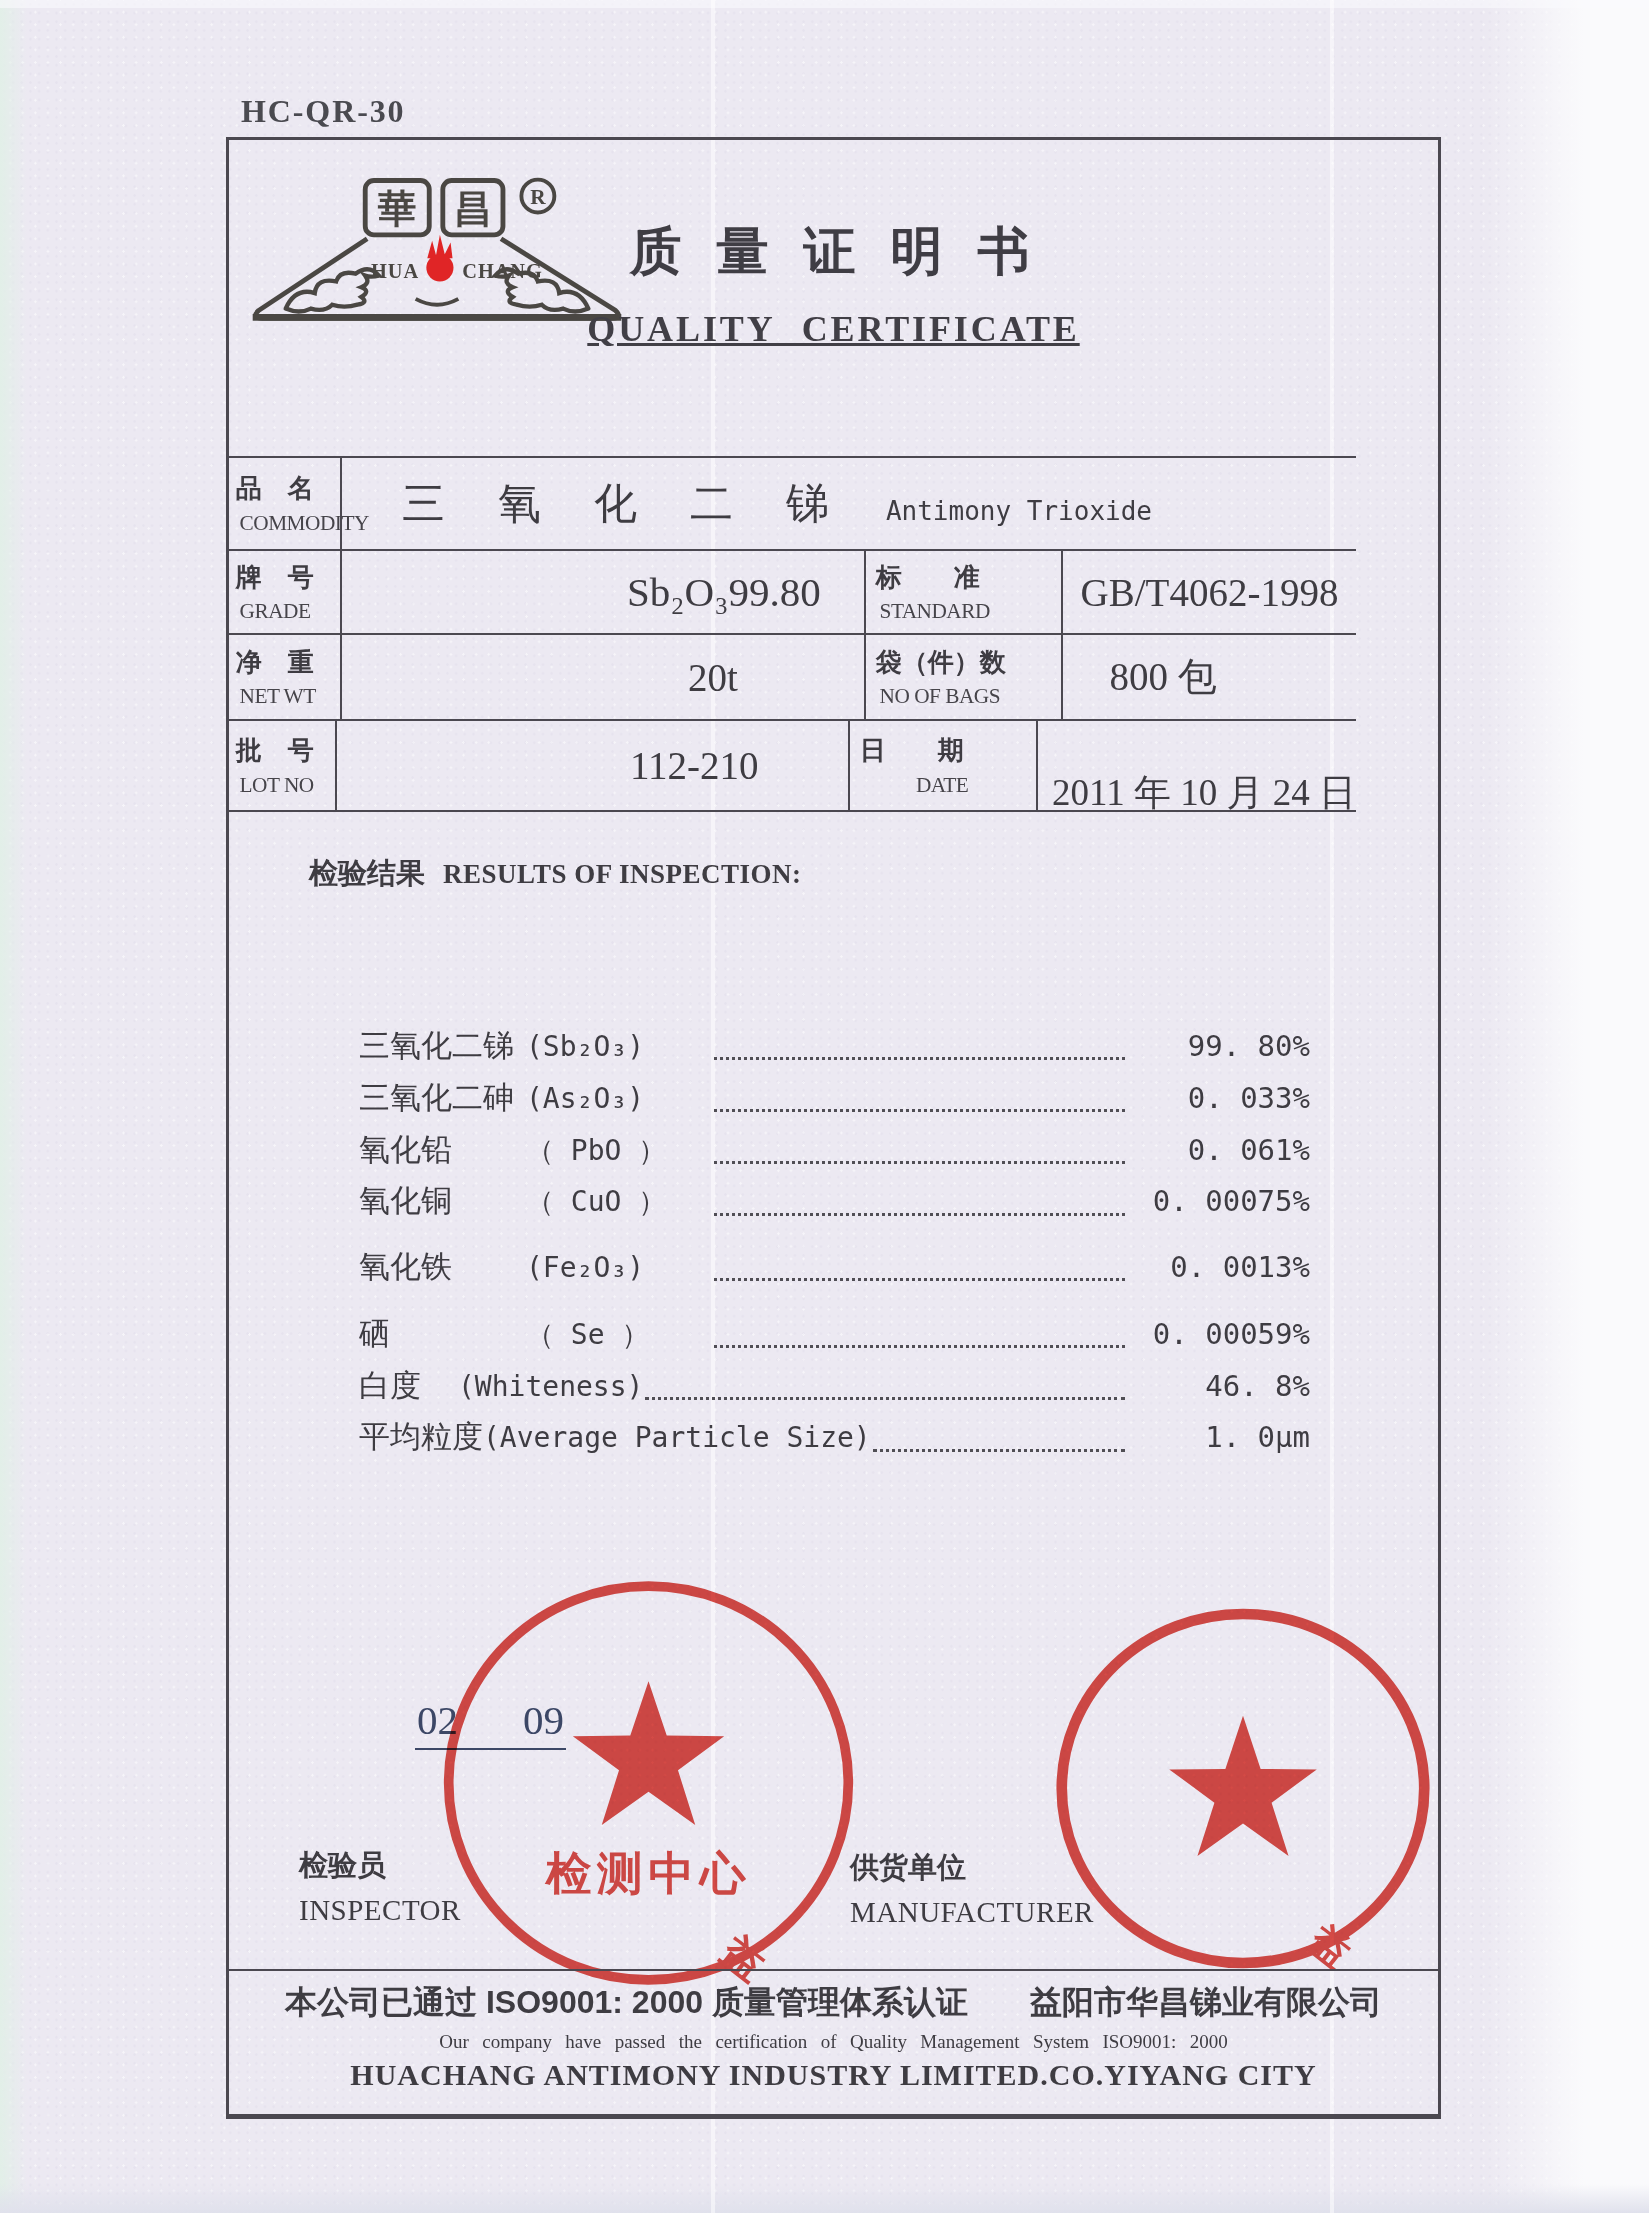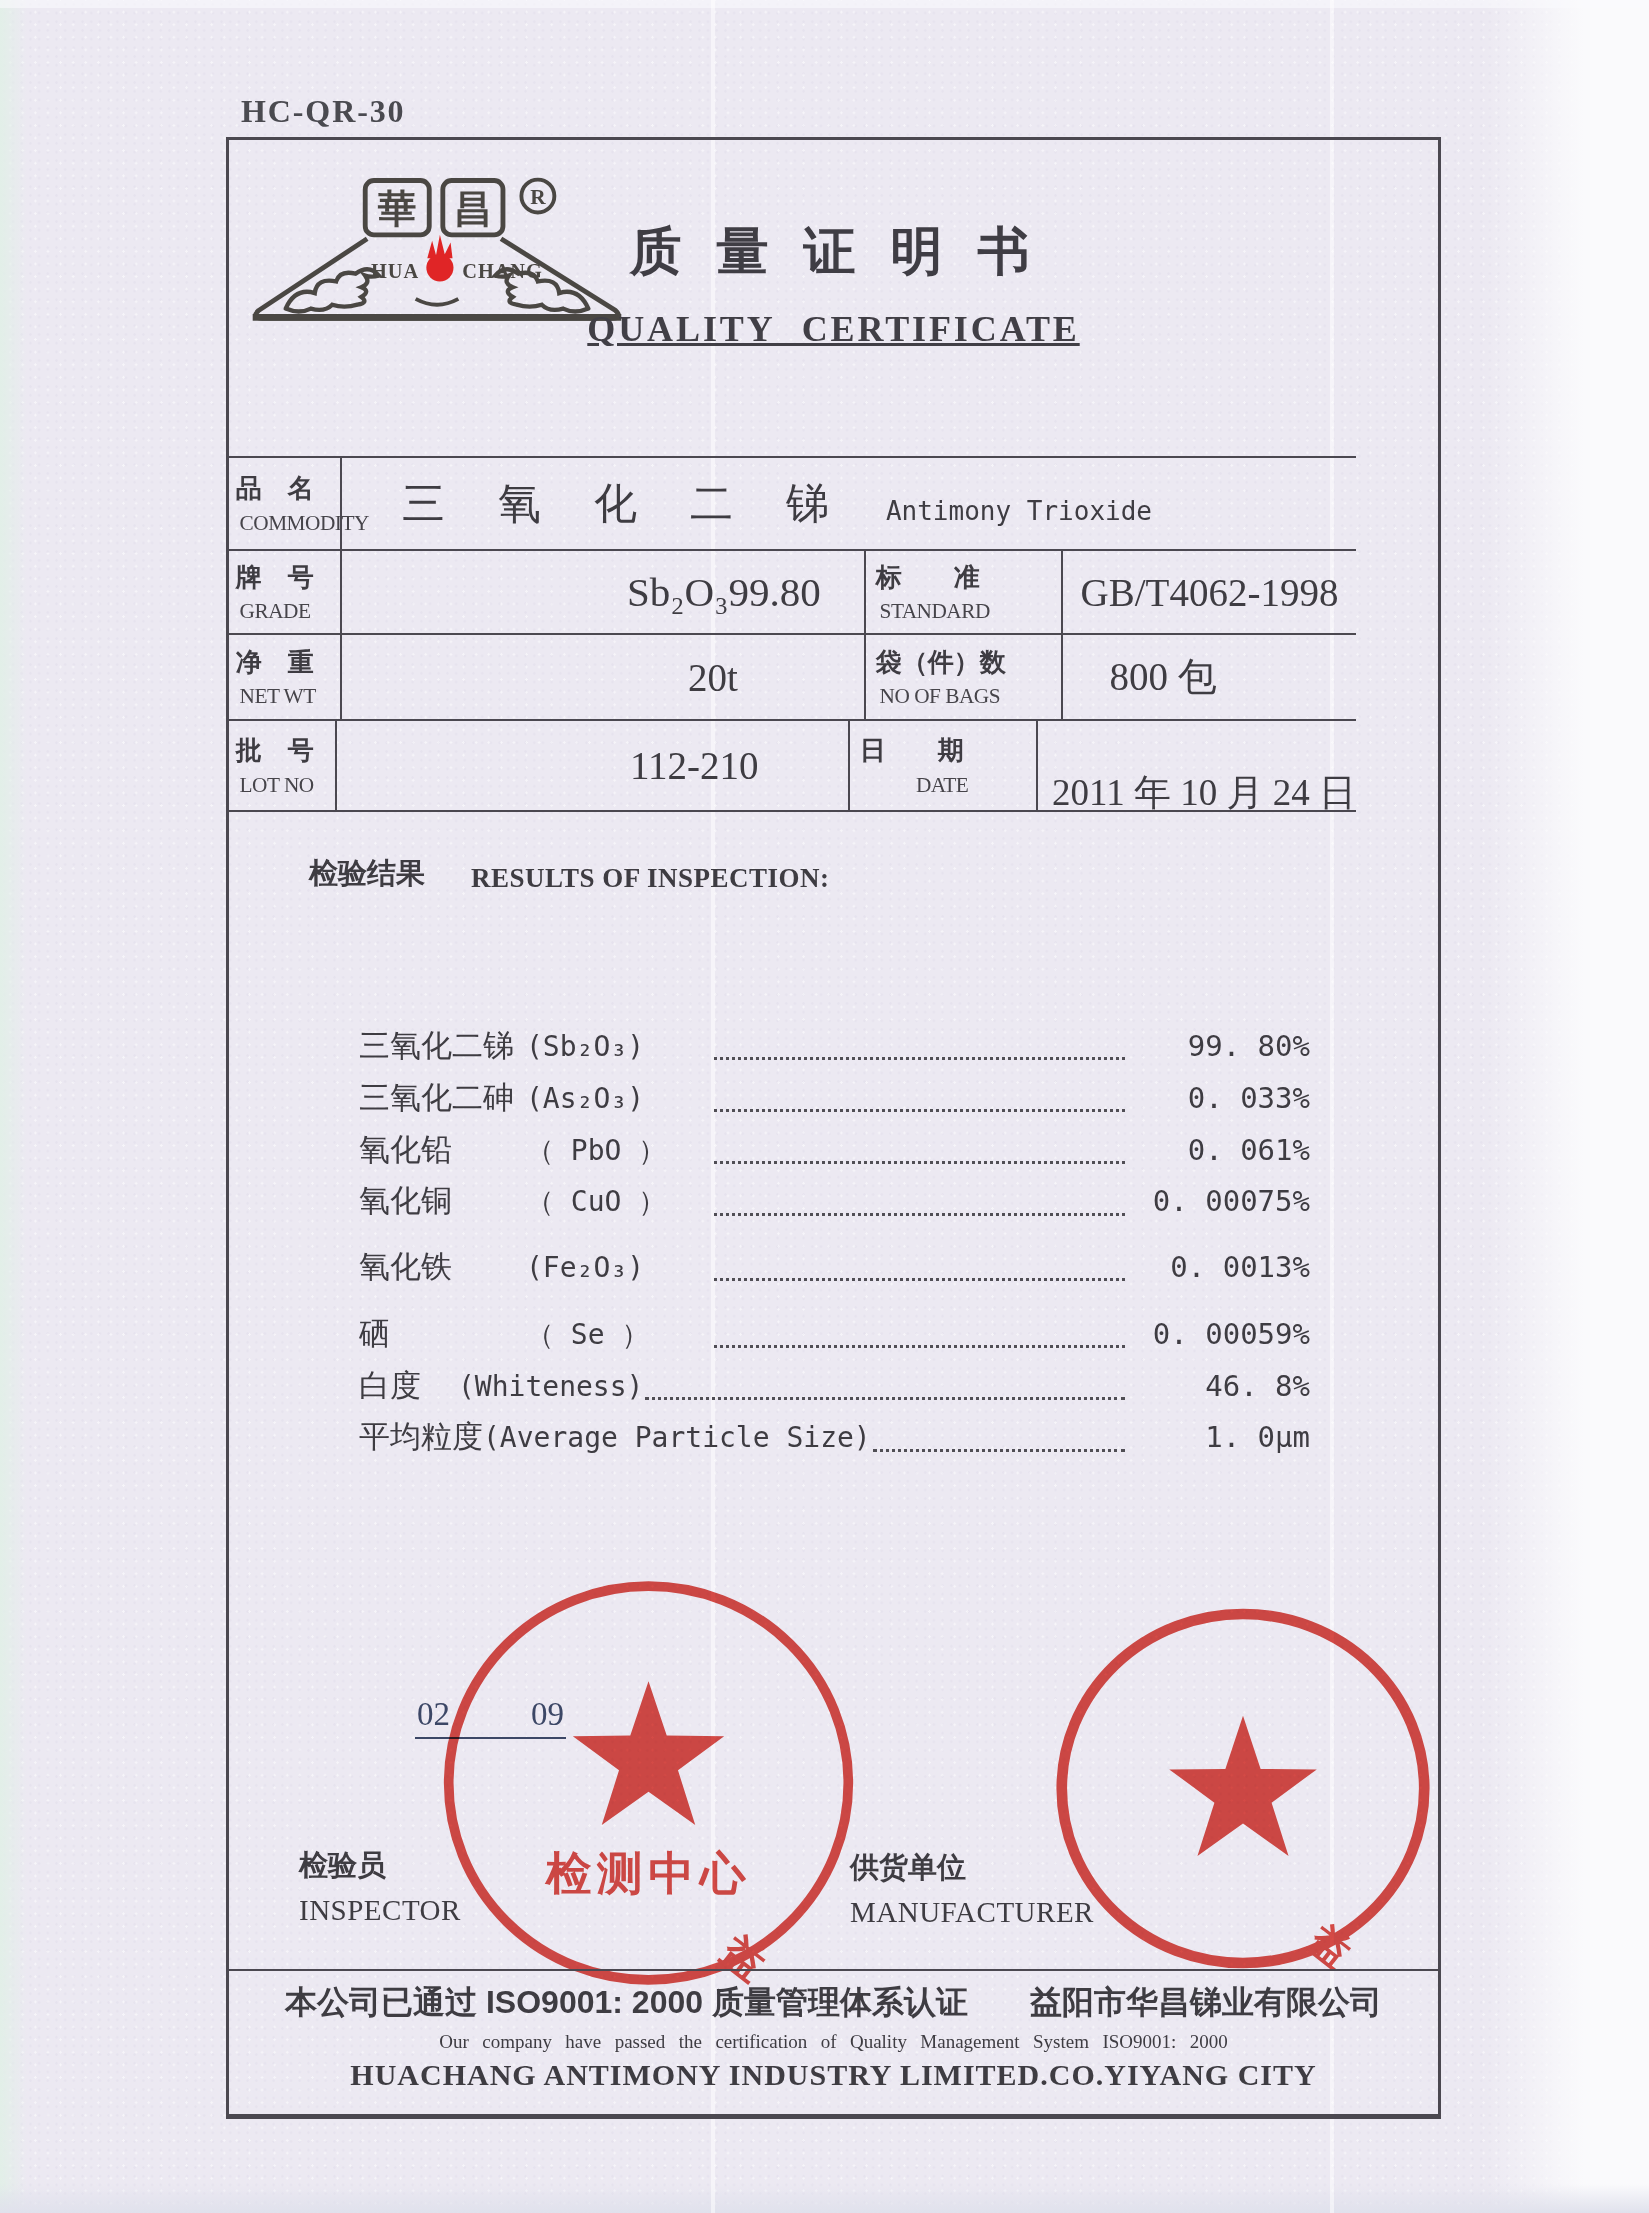--- a/index.html
+++ b/index.html
@@ -56,36 +56,36 @@
   .cval-en{font-size:26px;font-family:"DejaVu Sans Mono",monospace;margin-left:3.9px;transform:translateY(6.8px);}
   .v-grade{padding-left:285px;font-size:41px;}
   .v-standard{justify-content:center;}
   .v-netwt{padding-left:346px;}
   .v-bags{justify-content:center;padding-right:93px;}
   .v-lot{padding-left:293px;}
   .v-date{align-items:flex-end;font-size:37px;padding-left:14px;}
   .v-date span{transform:translateY(7.8px);}
 
   
-  .results-heading{position:absolute;left:309px;top:854px;display:flex;align-items:flex-end;gap:46px;}
+  .results-heading{position:absolute;left:309px;top:854px;display:flex;align-items:center;gap:18px;}
   .rh-cn{font-size:29px;font-weight:bold;font-family:"Liberation Sans",sans-serif;}
   .rh-en{font-size:27px;font-weight:bold;letter-spacing:0.5px;}
   .results-list{position:absolute;left:359px;top:1025px;width:951px;}
   .res-row{display:flex;align-items:baseline;height:45px;margin-bottom:6.8px;}
   .res-name{width:167px;font-size:31px;font-family:"Liberation Sans",sans-serif;white-space:nowrap;}
   .res-formula{width:186px;font-size:28px;font-family:"DejaVu Sans Mono",monospace;white-space:nowrap;}
   .res-dots{flex:1;border-bottom:3.9px dotted #504e55;align-self:flex-end;margin:0 9.7px 9.7px 1.9px;height:1px;}
   .res-value{min-width:175px;text-align:right;font-size:29px;font-family:"DejaVu Sans Mono",monospace;white-space:nowrap;}
   .mt-a{margin-top:20.4px}.mt-b{margin-top:22px}.mt-c{margin-top:4.9px}.mt-d{margin-top:2.9px}
   .tight .res-name,.tight .res-formula{width:auto;}
   .gap-name .res-name{margin-right:37px;}
 
   
   .handwriting{position:absolute;left:415px;top:1696px;width:147px;display:flex;justify-content:space-between;
-    font-size:33px;color:#3c4766;border-bottom:2.9px solid #3c4766;padding:0 1.9px 3.9px 1.9px;}
+    font-size:41px;color:#3c4766;border-bottom:2.9px solid #3c4766;padding:0 1.9px 3.9px 1.9px;}
 
   
   .sig{position:absolute;display:flex;flex-direction:column;gap:7.8px;}
   .sig-cn{font-size:29px;font-weight:bold;font-family:"Liberation Sans",sans-serif;}
   .sig-en{font-size:29px;letter-spacing:0.5px;}
   .sig-inspector{left:299px;top:1846px;}
   .sig-manufacturer{left:850px;top:1848px;}
 
   
   .stamp{position:absolute;mix-blend-mode:multiply;opacity:.88;}

